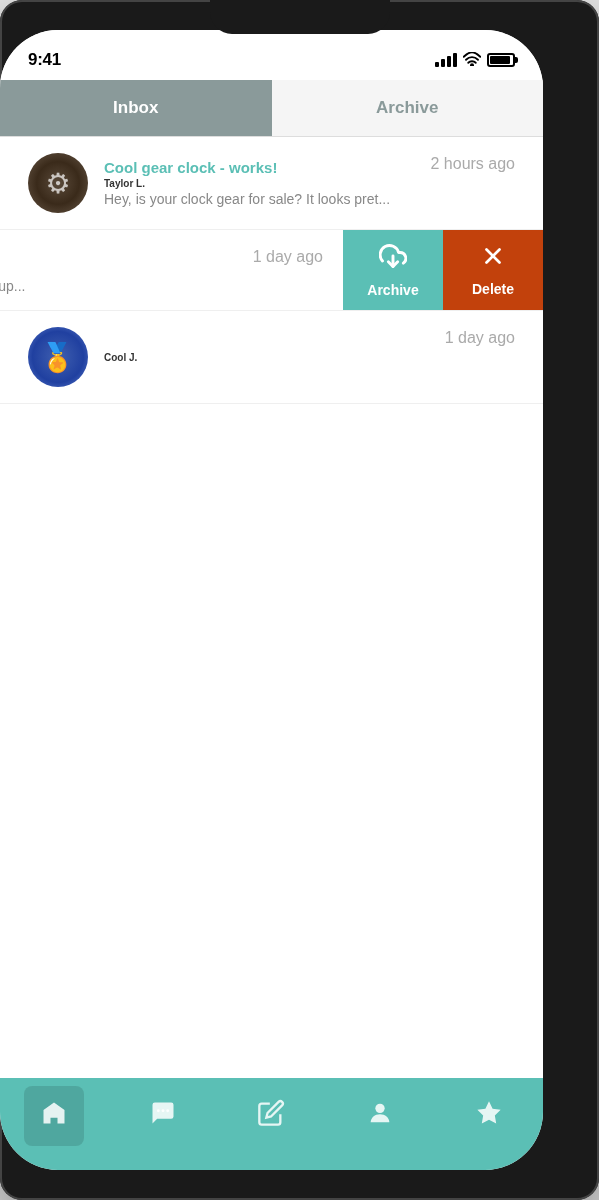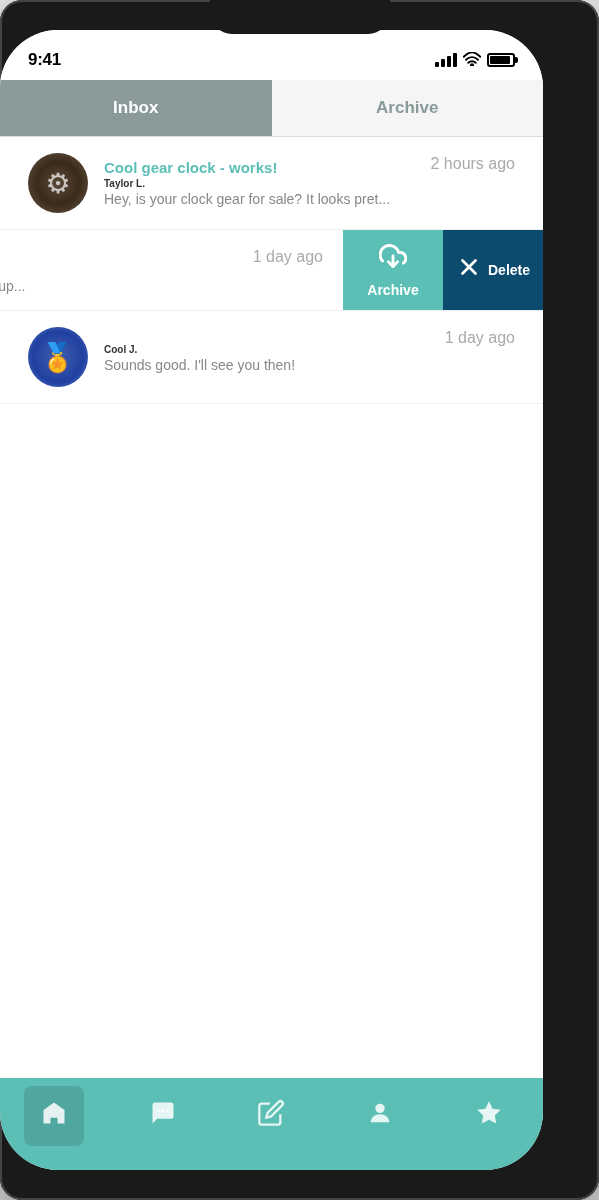--- a/index.html
+++ b/index.html
@@ -301,23 +301,23 @@
       display: flex;
       flex-direction: column;
       align-items: center;
       justify-content: center;
       width: 100px;
       cursor: pointer;
       gap: 6px;
     }
 
     .swipe-action-delete {
-      background: #0c4a6e;
-      display: flex;
-      flex-direction: row;
+      background: #c2410c;
+      display: flex;
+      flex-direction: column;
       align-items: center;
       justify-content: center;
       width: 100px;
       cursor: pointer;
       gap: 6px;
     }
 
     .swipe-action-label {
       color: #fff;
       font-size: 14px;
@@ -465,21 +465,20 @@
             </span>
             <span class="swipe-action-label">Delete</span>
           </div>
         </div>
       </div>
 
       <div class="message-item">
         <div class="avatar avatar-pin"></div>
         <div class="message-content">
           <div class="message-sender">Cool J.</div>
-          <div class="message-preview">Sounds good. I'll see you then!</div>
         </div>
         <div class="message-time">1 day ago</div>
       </div>
 
     </div>
 
     <div class="bottom-nav">
       <div class="nav-item active">
         <span class="nav-icon">
           <svg viewBox="0 0 24 24">

